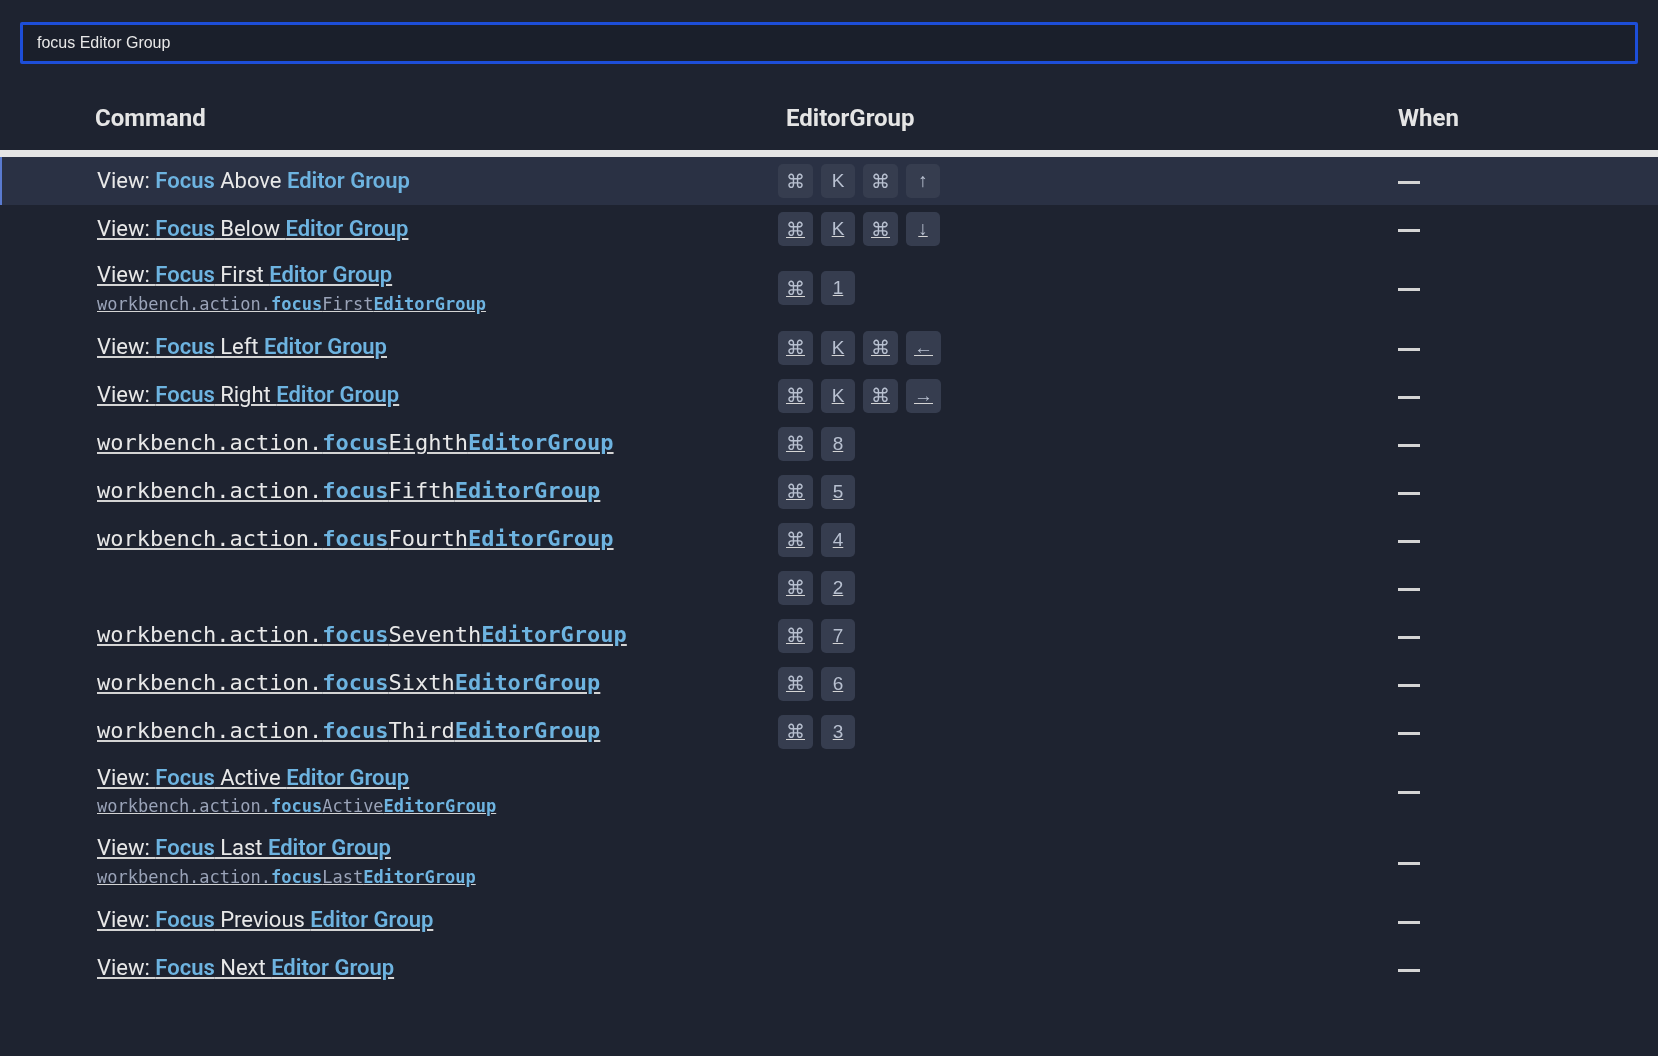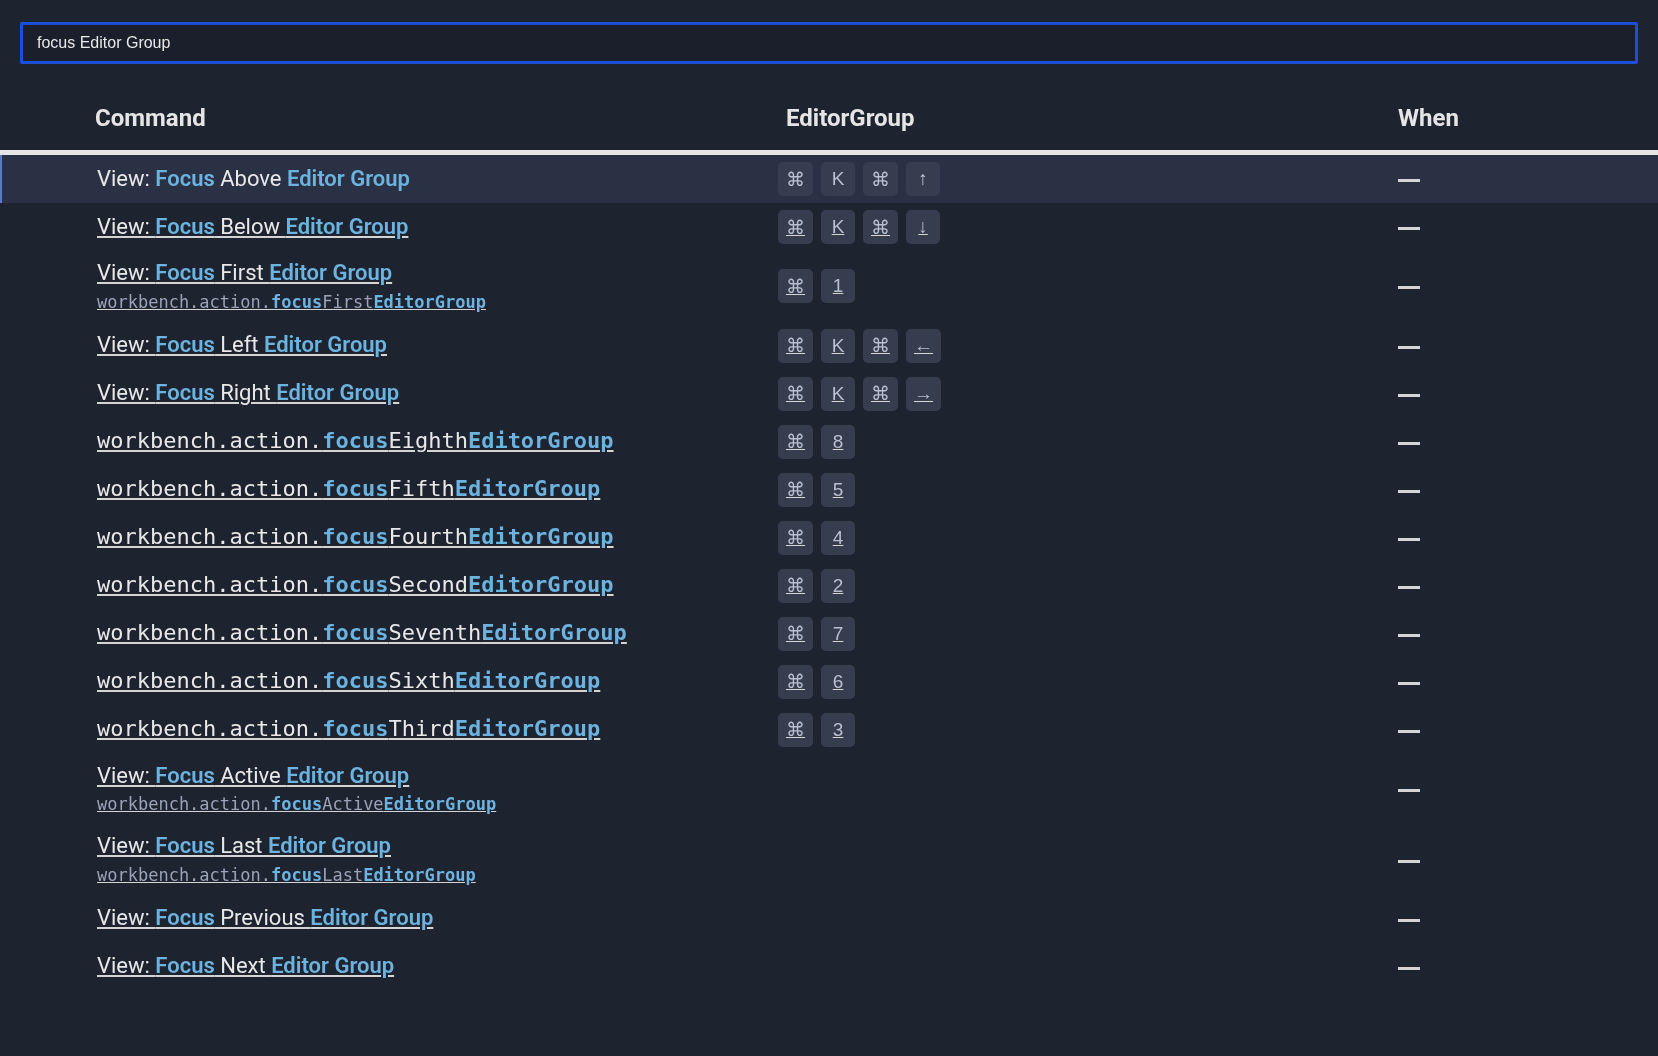--- a/index.html
+++ b/index.html
@@ -30,21 +30,21 @@
   grid-template-columns: 95px 1fr 560px 320px;
   padding: 26px 0 18px 0;
   font-weight: 700;
   color: #e5e5e5;
   font-size: 24px;
 }
 .col-command { grid-column: 2; }
 .col-keybinding { grid-column: 3; padding-left: 8px; }
 .col-when { grid-column: 4; text-align: left; padding-left: 60px; }
 .table-body {
-  border-top: 5px solid #e5e5e5;
+  border-top: 7px solid #e5e5e5;
 }
 .row {
   display: grid;
   grid-template-columns: 95px 1fr 560px 320px;
   align-items: center;
   min-height: 48px;
   padding: 5px 0;
 }
 .row.selected {
   background: #2a3144;
@@ -199,23 +199,20 @@
       <div class="command-cell">
         <div class="cmd-title mono">workbench.action.<span class="hl">focus</span>Fourth<span class="hl">EditorGroup</span></div>
       </div>
       <div class="keybinding-cell">
         <span class="key">⌘</span>
         <span class="key">4</span>
       </div>
       <div class="when-cell"><span class="dash"></span></div>
     </div>
     <div class="row">
-      <div class="command-cell">
-        <div class="cmd-title mono">workbench.action.<span class="hl">focus</span>Second<span class="hl">EditorGroup</span></div>
-      </div>
       <div class="keybinding-cell">
         <span class="key">⌘</span>
         <span class="key">2</span>
       </div>
       <div class="when-cell"><span class="dash"></span></div>
     </div>
     <div class="row">
       <div class="command-cell">
         <div class="cmd-title mono">workbench.action.<span class="hl">focus</span>Seventh<span class="hl">EditorGroup</span></div>
       </div>

